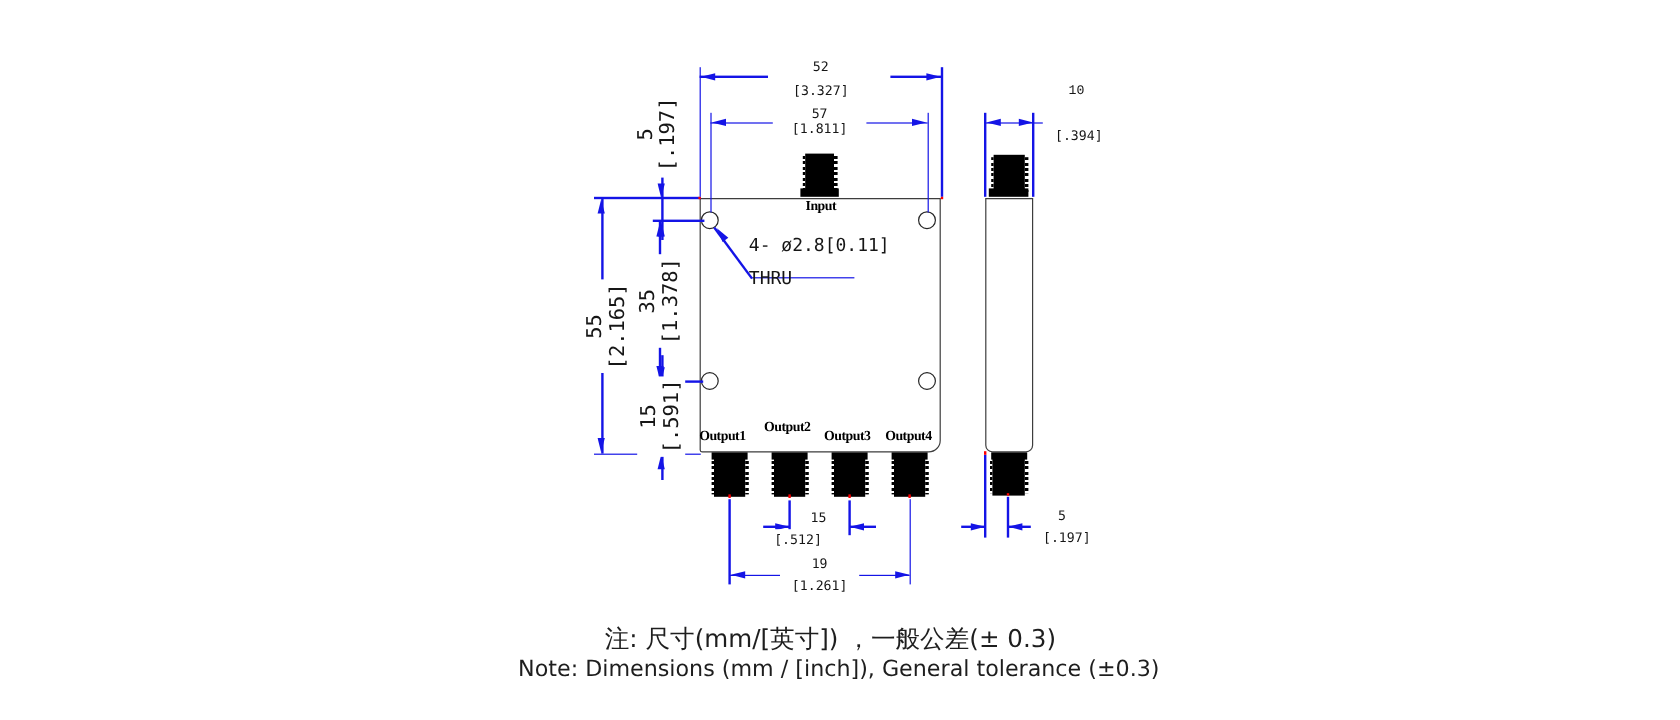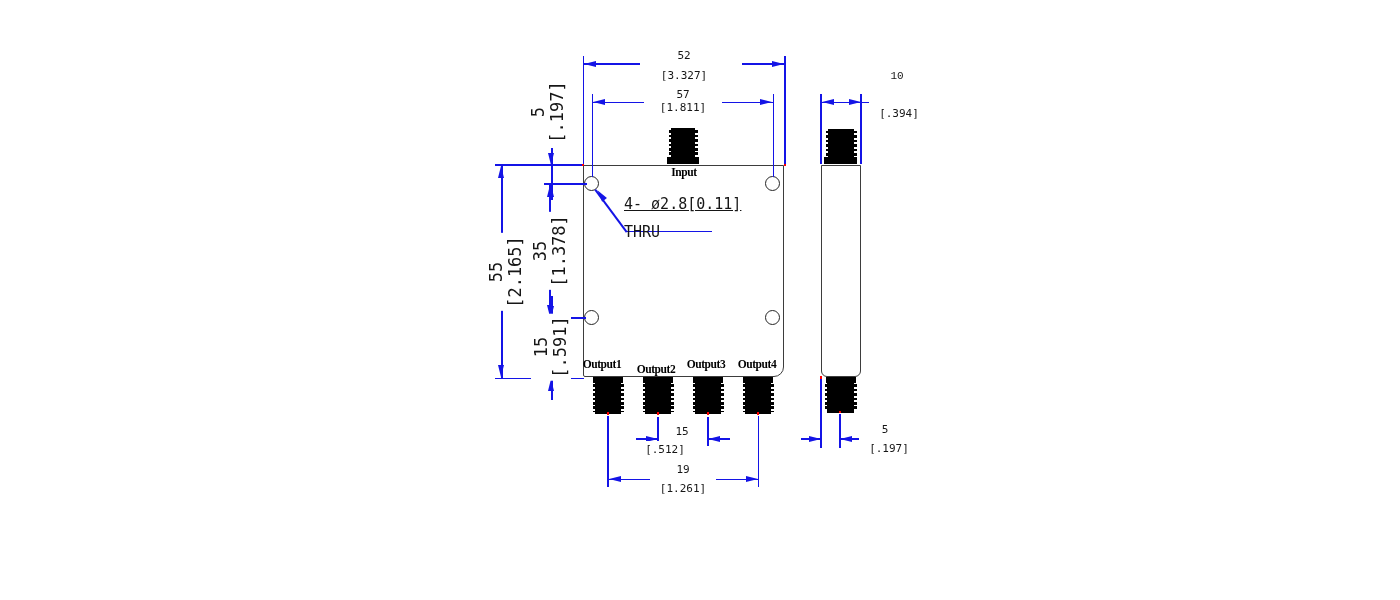--- a/index.html
+++ b/index.html
@@ -47,21 +47,21 @@
   <div class="hole" style="left:765px;top:310px;"></div>
 
   <div class="conn" style="left:671px;top:128px;width:24px;height:33px;">
     <div class="knl"></div>
     <div class="knr"></div>
   </div>
   <div class="conn" style="left:667px;top:157px;width:32px;height:7px;"></div>
   <div class="portlabel" style="left:684px;top:166px;">Input</div>
 
   <div class="portlabel" style="left:602px;top:358px;">Output1</div>
-  <div class="portlabel" style="left:656px;top:363px;">Output2</div>
+  <div class="portlabel" style="left:656px;top:350px;">Output2</div>
   <div class="portlabel" style="left:706px;top:358px;">Output3</div>
   <div class="portlabel" style="left:757px;top:358px;">Output4</div>
 
   <div class="conn" style="left:593px;top:377px;width:30px;height:5.5px;"></div>
   <div class="conn" style="left:595px;top:382px;width:26px;height:32px;">
     <div class="knl"></div>
       <div class="knr"></div>
   </div>
   <div class="conn" style="left:643px;top:377px;width:30px;height:5.5px;"></div>
   <div class="conn" style="left:645px;top:382px;width:26px;height:32px;">
@@ -143,21 +143,21 @@
   <div class="arr ad" style="left:548.3px;top:305.5px;"></div>
   <div class="arr au" style="left:548.3px;top:379px;"></div>
   <div class="vdim" style="left:550.5px;top:347px;">
     <div>15</div>
     <div>[.591]</div>
   </div>
 
   <div class="hl" style="left:596px;top:189px;width:53px;transform-origin:0 0;transform:rotate(53.5deg);"></div>
   <div class="arr al" style="left:597px;top:187px;transform-origin:0 3.5px;transform:rotate(53.5deg);"></div>
   <div class="hl" style="left:627px;top:230.5px;width:85px;"></div>
-  <div class="callout-text" style="left:624px;top:196px;text-decoration:underline;">4- ø2.8[0.11]</div>
+  <div class="callout-text" style="left:624px;top:196px;">4- ø2.8[0.11]</div>
   <div class="callout-text" style="left:624px;top:224px;">THRU</div>
 
   <div class="vl" style="left:657.3px;top:417px;height:29px;"></div>
   <div class="vl" style="left:707.3px;top:417px;height:29px;"></div>
   <div class="hl" style="left:636px;top:438.4px;width:22px;"></div>
   <div class="hl" style="left:708px;top:438.4px;width:22px;"></div>
   <div class="arr ar" style="left:646px;top:435.6px;"></div>
   <div class="arr al" style="left:708px;top:435.6px;"></div>
   <div class="dt" style="left:682px;top:423px;">15</div>
   <div class="dt" style="left:665px;top:441px;">[.512]</div>
@@ -190,14 +190,16 @@
 
   <div class="defpt" style="left:581.8px;top:163.8px;"></div>
   <div class="defpt" style="left:783.8px;top:163.8px;"></div>
   <div class="defpt" style="left:606.8px;top:412.3px;"></div>
   <div class="defpt" style="left:656.8px;top:412.3px;"></div>
   <div class="defpt" style="left:706.8px;top:412.3px;"></div>
   <div class="defpt" style="left:756.8px;top:412.3px;"></div>
   <div class="defpt" style="left:838.8px;top:411px;"></div>
   <div class="defpt" style="left:819.8px;top:376.3px;"></div>
 
+  <div class="note" style="left:692px;top:520px;font-size:20.5px;line-height:25px;">注: 尺寸(mm/[英寸]) ，一般公差(± 0.3)</div>
+  <div class="note" style="left:699px;top:546px;font-size:18.5px;line-height:24px;">Note: Dimensions (mm / [inch]), General tolerance (±0.3)</div>
 
 </div>
 
 </body></html>

